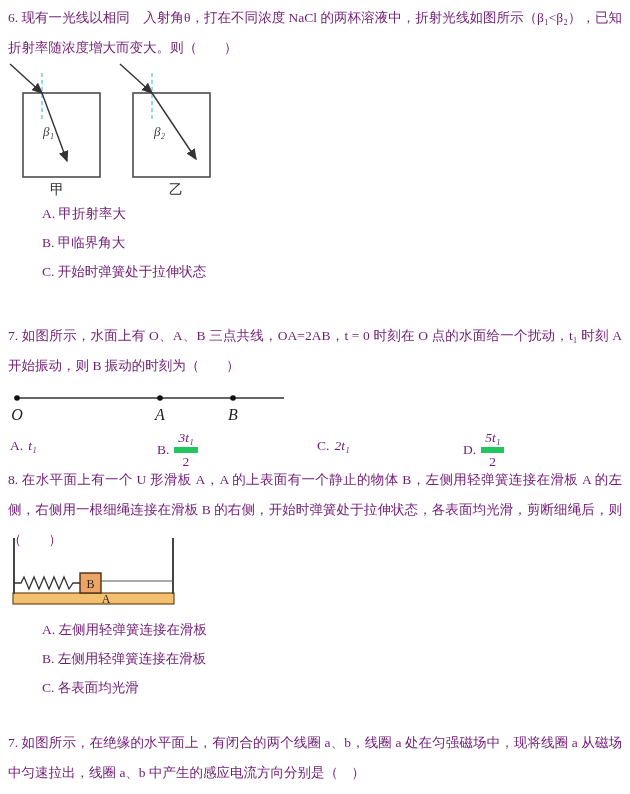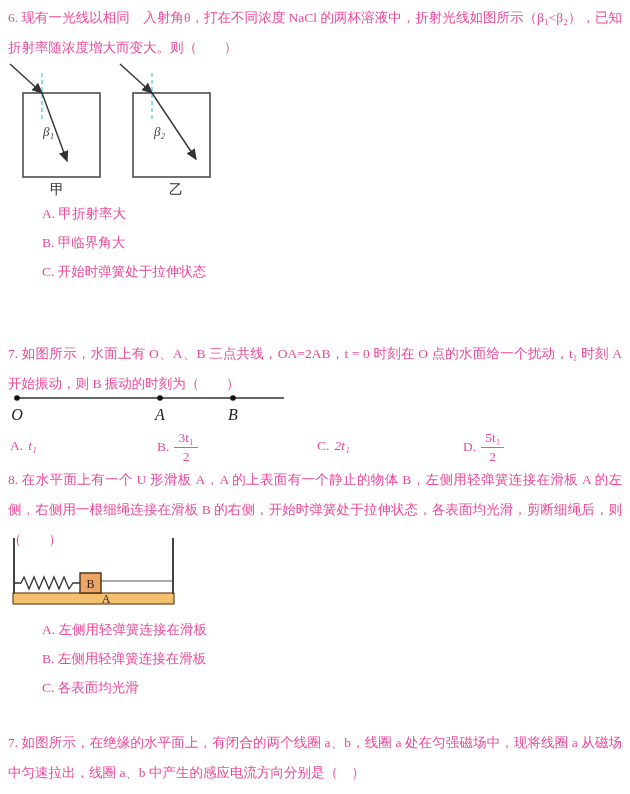--- a/index.html
+++ b/index.html
@@ -1,32 +1,32 @@
 <!DOCTYPE html>
 <html><head>
 <meta charset="utf-8">
 <style>
   html,body{margin:0;padding:0;background:#fff;}
   .page{
     position:relative;width:630px;height:794px;background:#ffffff;
     font-family:"Liberation Serif","DejaVu Serif",serif;
-    color:#ec4899;overflow:hidden;
+    color:#701a75;overflow:hidden;
   }
   .qtext{
     position:absolute;left:8px;width:614px;margin:0;
     font-size:13.5px;line-height:30px;text-align:justify;
   }
   .fig{position:absolute;}
   .opts{position:absolute;left:14px;width:600px;margin-left:28px;}
   .opt{height:29px;line-height:29px;font-size:13.5px;}
   .optrow{position:absolute;left:0;top:0;width:630px;height:40px;}
   .opt7{position:absolute;display:flex;align-items:center;gap:5px;font-size:13.5px;}
   .it{font-style:italic;}
   .frac{display:inline-block;text-align:center;vertical-align:middle;font-size:13.5px;}
-  .frac .num{display:block;border-bottom:1px solid #22c55e;padding:0 4px 1px;line-height:1.15;}
+  .frac .num{display:block;border-bottom:6px solid #22c55e;padding:0 4px 1px;line-height:1.15;font-style:italic;}
   .frac .den{display:block;line-height:1.15;padding-top:1px;}
   svg text{font-family:"Liberation Serif","DejaVu Serif",serif;}
 </style>
 </head>
 <body>
 
 <div class="page">
 
   <p class="qtext" style="top:3px">6. 现有一光线以相同　入射角θ，打在不同浓度 NaCl 的两杯溶液中，折射光线如图所示（β₁&lt;β₂），已知折射率随浓度增大而变大。则（　　）</p>
 
@@ -55,21 +55,21 @@
       <text x="168" y="134" font-size="14" text-anchor="middle" fill="#2a2a2a">乙</text>
     </g>
   </svg>
 
   <div class="opts" style="top:199px">
     <div class="opt">A. 甲折射率大</div>
     <div class="opt">B. 甲临界角大</div>
     <div class="opt">C. 开始时弹簧处于拉伸状态</div>
   </div>
 
-  <p class="qtext" style="top:339px">7. 如图所示，水面上有 O、A、B 三点共线，OA=2AB，t = 0 时刻在 O 点的水面给一个扰动，t₁ 时刻 A 开始振动，则 B 振动的时刻为（　　）</p>
+  <p class="qtext" style="top:321px">7. 如图所示，水面上有 O、A、B 三点共线，OA=2AB，t = 0 时刻在 O 点的水面给一个扰动，t₁ 时刻 A 开始振动，则 B 振动的时刻为（　　）</p>
 
   <svg class="fig" style="left:8px;top:390px" width="290" height="32" viewBox="0 0 290 32">
     <line x1="9" y1="8" x2="276" y2="8" stroke="#333" stroke-width="1.5"></line>
     <circle cx="9" cy="8" r="2.8" fill="#111"></circle>
     <circle cx="152" cy="8" r="2.8" fill="#111"></circle>
     <circle cx="225" cy="8" r="2.8" fill="#111"></circle>
     <text x="9" y="30" font-size="16" font-style="italic" text-anchor="middle" fill="#222">O</text>
     <text x="152" y="30" font-size="16" font-style="italic" text-anchor="middle" fill="#222">A</text>
     <text x="225" y="30" font-size="16" font-style="italic" text-anchor="middle" fill="#222">B</text>
   </svg>

